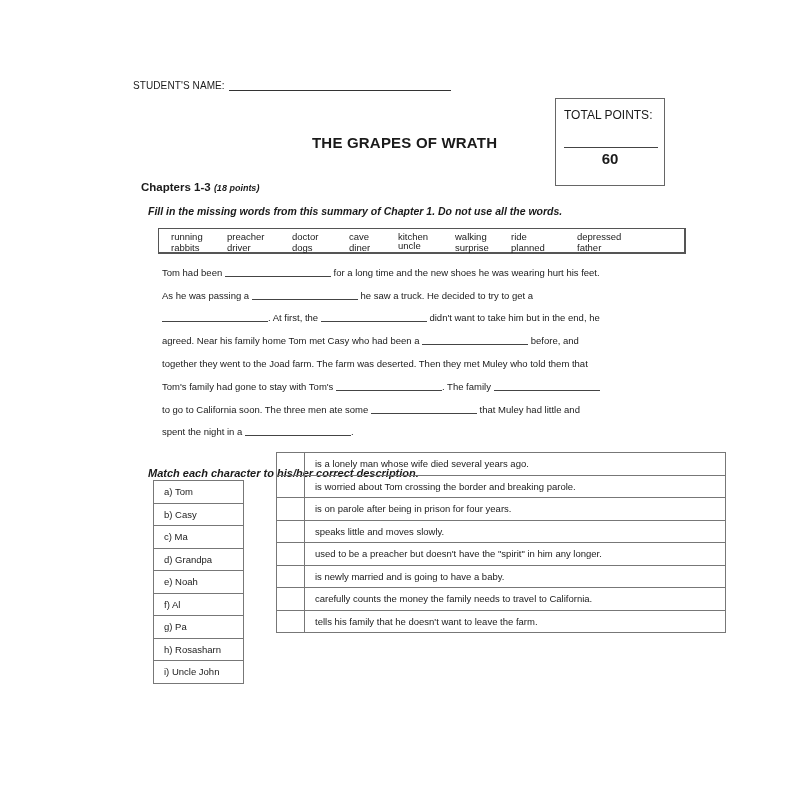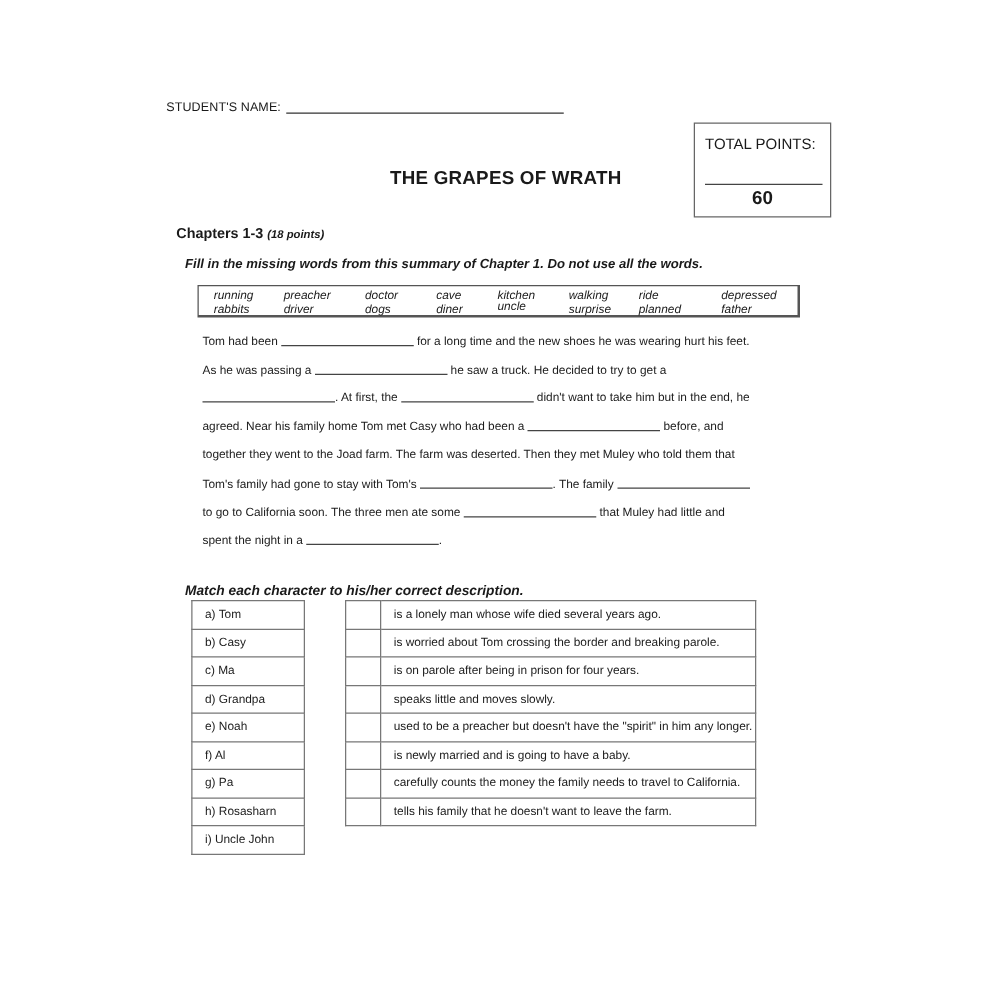--- a/index.html
+++ b/index.html
@@ -8,42 +8,42 @@
       font-family: "Liberation Sans", "DejaVu Sans", sans-serif; color: #1a1a1a;
       overflow: hidden;
     }
     .abs { position: absolute; }
     .student-name { left: 133px; top: 80px; font-size: 10px; letter-spacing: 0.1px; }
     .student-name .line {
       display: inline-block; width: 222px; border-bottom: 1px solid #333;
       margin-left: 4px; vertical-align: -2px; height: 10px;
     }
     .points-box {
-      left: 555px; top: 98px; width: 110px; height: 76px;
+      left: 555px; top: 98px; width: 110px; height: 88px;
       border: 1px solid #666; box-sizing: border-box;
     }
     .points-box .label { position: absolute; left: 8px; top: 9px; font-size: 12px; }
     .points-box .rule { position: absolute; left: 8px; right: 6px; top: 48px; border-top: 1px solid #444; }
     .points-box .value { position: absolute; left: 0; right: 0; top: 51px; text-align: center; font-size: 15px; font-weight: bold; }
     .title { left: 312px; top: 134px; font-size: 15px; font-weight: bold; letter-spacing: 0.2px; }
     .chapters { left: 141px; top: 181px; font-size: 11.5px; font-weight: bold; }
     .chapters .pts { font-weight: bold; font-style: italic; font-size: 9px; }
     .instruction { left: 148px; top: 205px; font-size: 10.5px; font-weight: bold; font-style: italic; }
     .wordbank {
-      left: 158px; top: 228px; width: 482px; height: 26px; border: 1px solid #555;
-      box-sizing: border-box; border-bottom-width: 2px; border-right-width: 2px; font-style: italic;
+      left: 158px; top: 228px; width: 528px; height: 26px; border: 1px solid #555;
+      box-sizing: border-box; border-bottom-width: 2px; border-right-width: 2px;
     }
     .wordbank .w { position: absolute; font-size: 9.5px; line-height: 11px; }
     .para { left: 162px; width: 470px; font-size: 9.5px; }
     .para .blank { display: inline-block; border-bottom: 1px solid #444; height: 9px; vertical-align: -1px; }
     .match-title { left: 148px; top: 467px; font-size: 11px; font-weight: bold; font-style: italic; }
     table.match { border-collapse: collapse; position: absolute; }
     table.match td { border: 1px solid #777; font-size: 9.5px; padding: 0 0 0 10px; height: 22.5px; box-sizing: border-box; }
     .names { left: 153px; top: 480px; width: 91px; }
-    .answers { left: 276px; top: 480px; width: 329px; padding-left: 40px; }
+    .answers { left: 276px; top: 452px; width: 450px; padding-left: 40px; }
     .answers td.blankcell { width: 28px; padding: 0; }
   </style>
 </head>
 <body>
 
 <div class="abs student-name">
   <span>STUDENT'S NAME:</span><span class="line"></span>
 </div>
 
 <div class="abs points-box">

